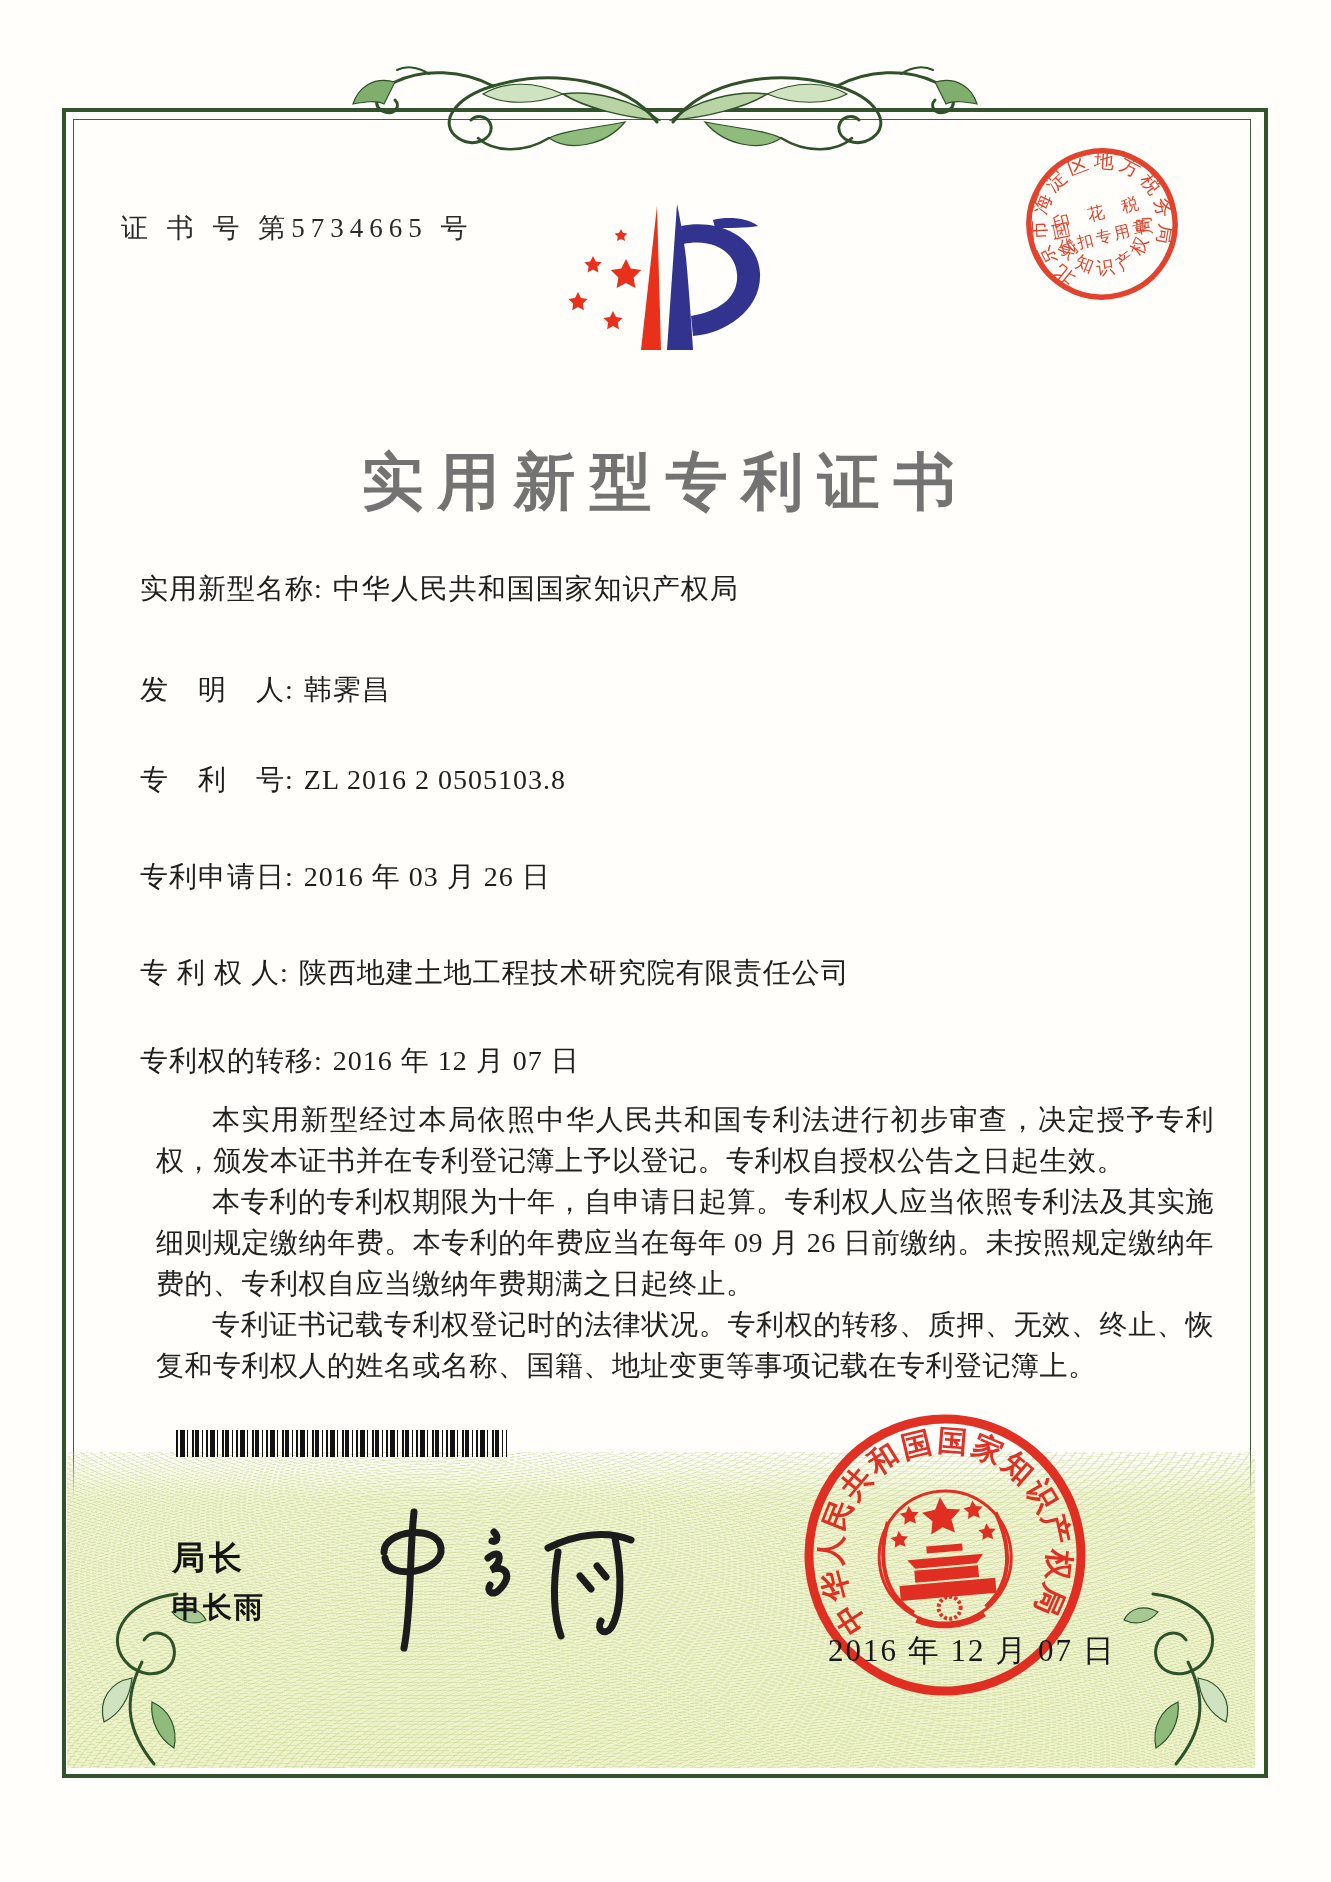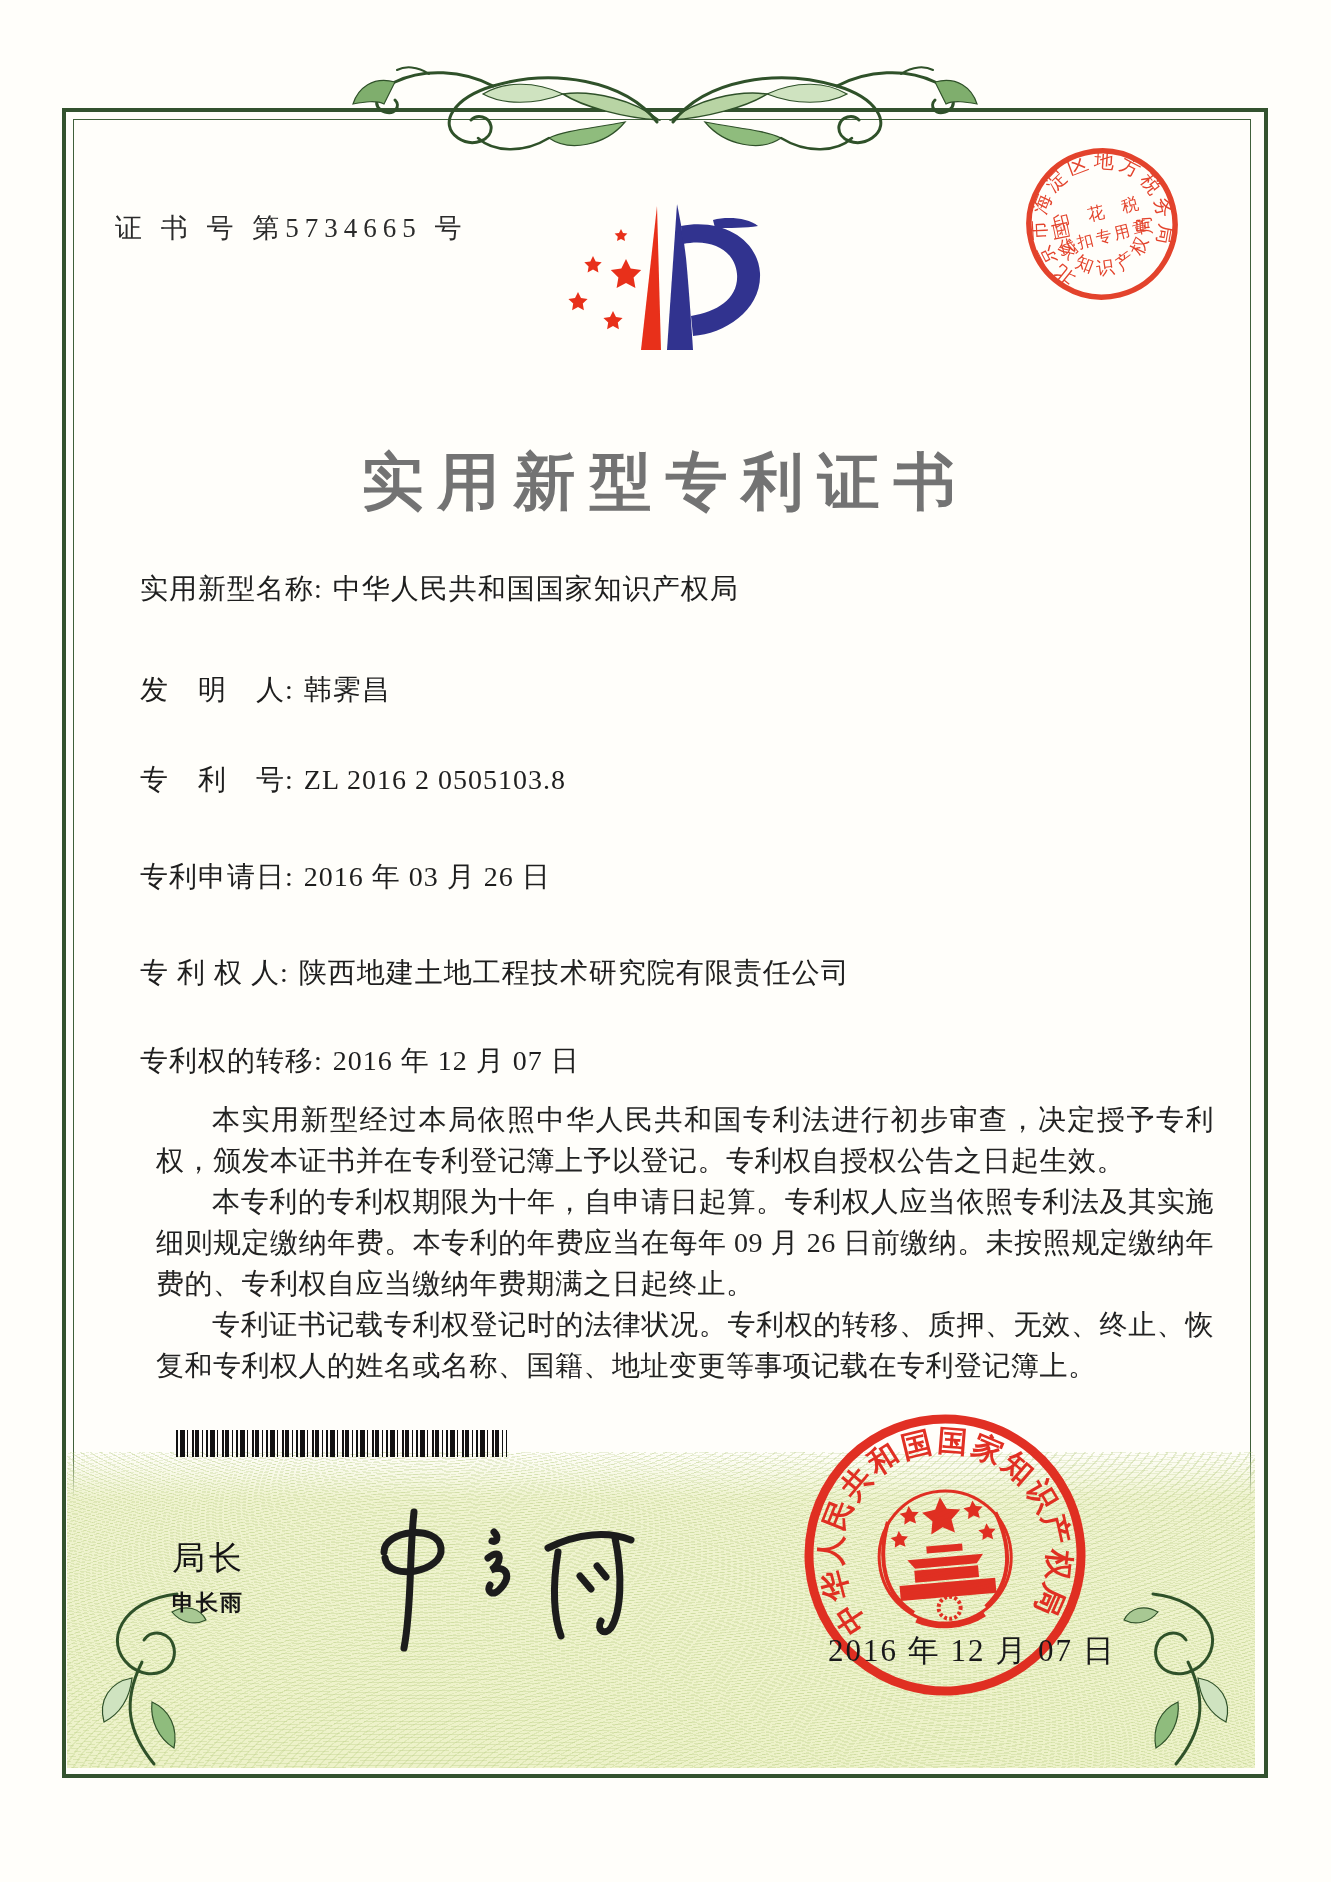--- a/index.html
+++ b/index.html
@@ -13,21 +13,21 @@
   .frame-inner{position:absolute;left:73px;top:119px;width:1176px;height:1640px;border:1px solid #40603a;}
   
   .band{
     position:absolute;left:67px;top:1452px;width:1188px;height:316px;
     background:
       repeating-radial-gradient(ellipse 900px 260px at 30% -40px, rgba(170,195,110,.28) 0 2px, rgba(0,0,0,0) 2px 9px),
       repeating-radial-gradient(ellipse 1000px 300px at 75% 360px, rgba(170,195,110,.22) 0 2px, rgba(0,0,0,0) 2px 8px),
       linear-gradient(180deg, rgba(239,243,207,0) 0, #eff3cf 46px, #edf2c9 100%);
   }
   
-  .cert-no{position:absolute;left:115px;top:210px;font-size:27px;letter-spacing:6px;color:#2b2b2b;}
+  .cert-no{position:absolute;left:121px;top:210px;font-size:27px;letter-spacing:6px;color:#2b2b2b;}
   .logo{position:absolute;left:553px;top:198px;}
   .tax-stamp{position:absolute;left:1012px;top:134px;transform:rotate(-14deg);opacity:.95;}
   .main-title{
     position:absolute;left:0;right:0;top:396px;text-align:center;
     font-size:62px;font-weight:700;letter-spacing:14px;color:#737373;margin-top:44px;
   }
   
   .field{position:absolute;left:140px;font-size:28px;letter-spacing:1px;white-space:nowrap;}
   .field .val{margin-left:10px;}
   #f0{top:570px}#f1{top:671px}#f2{top:761px}#f3{top:858px}#f4{top:954px}#f5{top:1042px}
@@ -35,22 +35,22 @@
   .body-text{position:absolute;left:156px;top:1099px;width:1058px;}
   .body-text p{margin:0;font-size:28px;line-height:41px;text-align:justify;text-indent:2em;letter-spacing:.5px;color:#222;}
   
   .barcode{
     position:absolute;left:176px;top:1430px;width:331px;height:27px;
     background:repeating-linear-gradient(90deg,
       #121212 0 2px,transparent 2px 4px,#121212 4px 9px,transparent 9px 11px,
       #121212 11px 12px,transparent 12px 16px,#121212 16px 18px,transparent 18px 19px,
       #121212 19px 23px,transparent 23px 26px,#121212 26px 27px,transparent 27px 30px);
   }
-  .director-role{position:absolute;left:172px;top:1536px;font-family:"Liberation Sans","DejaVu Sans",sans-serif;font-weight:400;font-size:33px;color:#151515;letter-spacing:4px;}
-  .director-name{position:absolute;left:172px;top:1588px;font-family:Liberation Serif, serif;font-weight:700;font-size:22px;color:#151515;letter-spacing:2px;}
+  .director-role{position:absolute;left:172px;top:1536px;font-family:"Liberation Sans","DejaVu Sans",sans-serif;font-weight:700;font-size:33px;color:#151515;letter-spacing:4px;}
+  .director-name{position:absolute;left:172px;top:1588px;font-family:Liberation Serif, serif;font-weight:700;font-size:29px;color:#151515;letter-spacing:2px;}
   .signature{position:absolute;left:352px;top:1496px;}
   .big-seal{position:absolute;left:795px;top:1405px;transform:rotate(-5deg);opacity:.96;}
   .seal-date{position:absolute;left:828px;top:1630px;font-size:31px;letter-spacing:2px;color:#18181a;}
   .page-footer{position:absolute;left:0;right:70px;top:1714px;text-align:center;font-size:25px;letter-spacing:3px;color:#222;}
   .orn{position:absolute;}
   .orn-tl{left:345px;top:60px;}
   .orn-bl{left:82px;top:1582px;}
   .orn-br{left:1118px;top:1582px;transform:scaleX(-1);}
 </style>
 </head>

